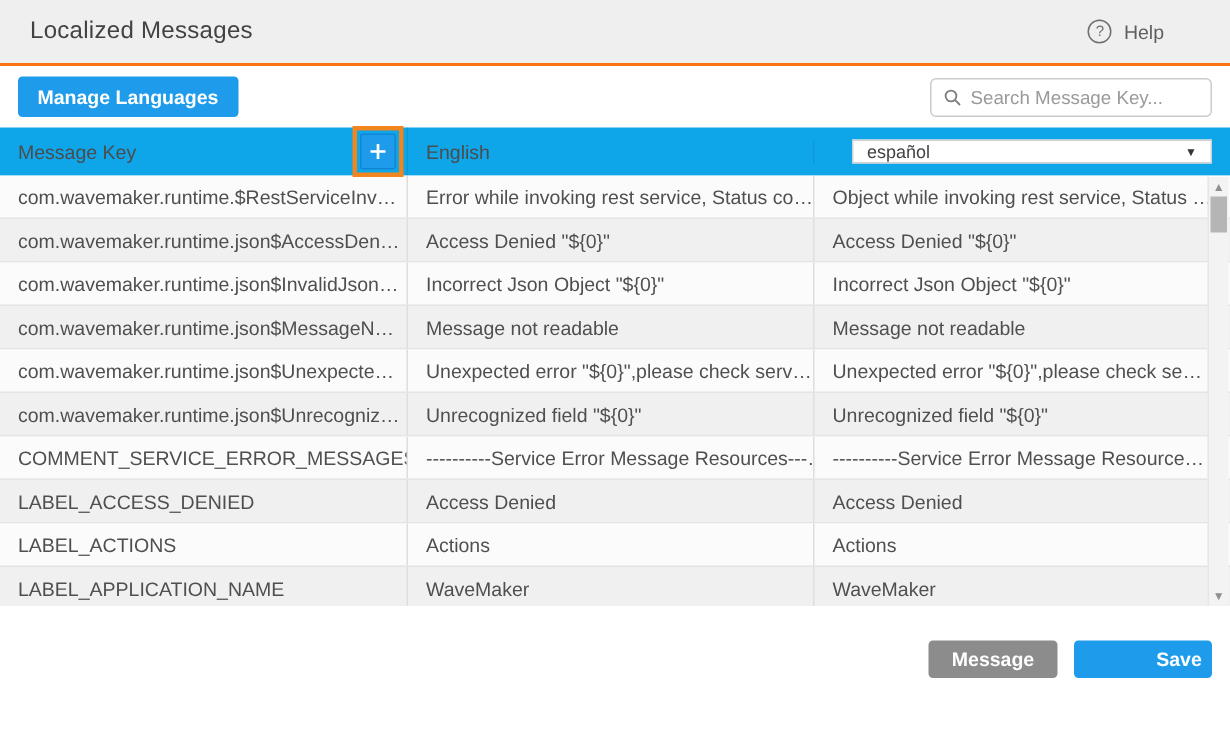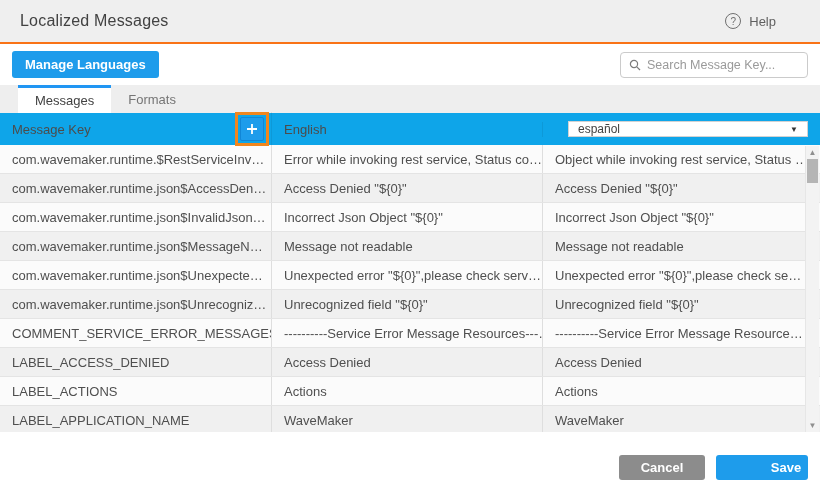--- a/index.html
+++ b/index.html
@@ -92,24 +92,20 @@
     <button class="btn-blue">Manage Languages</button>
     <div class="search-box">
       <svg width="12" height="12" viewBox="0 0 12 12">
         <circle cx="5" cy="5" r="3.6" fill="none" stroke="#7b7b7b" stroke-width="1.2"></circle>
         <line x1="7.8" y1="7.8" x2="11" y2="11" stroke="#7b7b7b" stroke-width="1.2"></line>
       </svg>
       <input type="text" placeholder="Search Message Key..." style="">
     </div>
   </div>
 
-  <div class="tabs">
-    <div class="tab active">Messages</div>
-    <div class="tab">Formats</div>
-  </div>
 
   <div class="grid">
 
     <div class="grid-header">
       <div class="gh-cell gh-key">
         <span>Message Key</span>
         <span class="add-highlight">
           <span class="add-btn">
             <svg width="14" height="14" viewBox="0 0 14 14">
               <path d="M7 2 V12 M2 7 H12" stroke="#ffffff" stroke-width="1.8"></path>
@@ -182,17 +178,17 @@
     </div>
 
     <div class="vscroll">
       <div class="vs-arrow vs-up">▲</div>
       <div class="vs-thumb"></div>
       <div class="vs-arrow vs-down">▼</div>
     </div>
   </div>
 
   <div class="footer">
-    <button class="btn-footer btn-cancel">Cancel</button>
+    <button class="btn-footer btn-cancel">Message</button>
     <button class="btn-footer btn-save">Save</button>
   </div>
 
 </div>
 
 </body></html>

